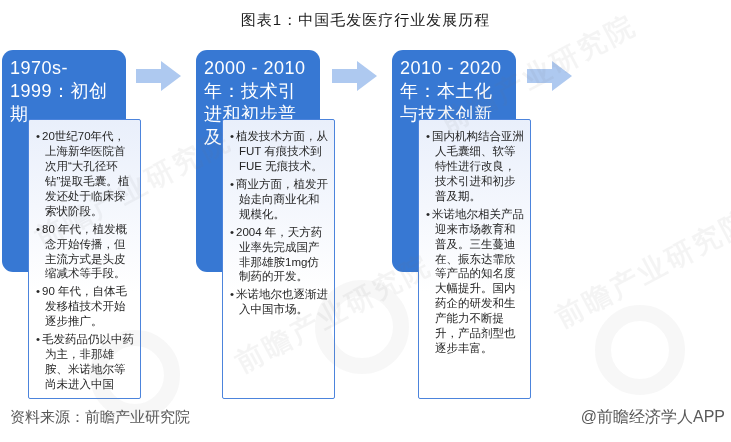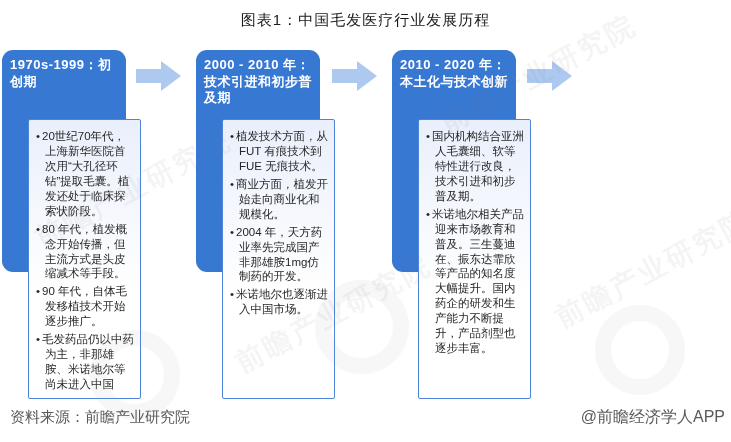--- a/index.html
+++ b/index.html
@@ -13,21 +13,21 @@
   }
   
   .stage{position:absolute;top:50px;width:146px;height:340px;}
   .s1{left:2px}.s2{left:196px}.s3{left:392px}.s4{left:586px}
   .stage-header{
     position:absolute;left:0;top:0;width:124px;height:222px;
     background:#3778d3;border-radius:11px;z-index:1;
     box-sizing:border-box;padding:7px 7px 0 8px;
   }
   .stage-header span{
-    display:block;color:#ffffff;font-weight:bold;font-size:13px;line-height:1.28;
+    display:block;color:#ffffff;font-weight:normal;font-size:18px;line-height:1.28;
     letter-spacing:0.5px;
   }
   .stage-card{
     position:absolute;left:26px;top:56px;width:113px;height:280px;
     background:linear-gradient(180deg,#e9effb 0%,#ffffff 62%);
     border:1px solid #4c84dc;border-radius:2px;z-index:2;
     box-sizing:border-box;padding:9px 5px 6px 7px;overflow:hidden;margin-top:13px;
   }
   ul.bullets{margin:0;padding:0;list-style:none;}
   ul.bullets li{

